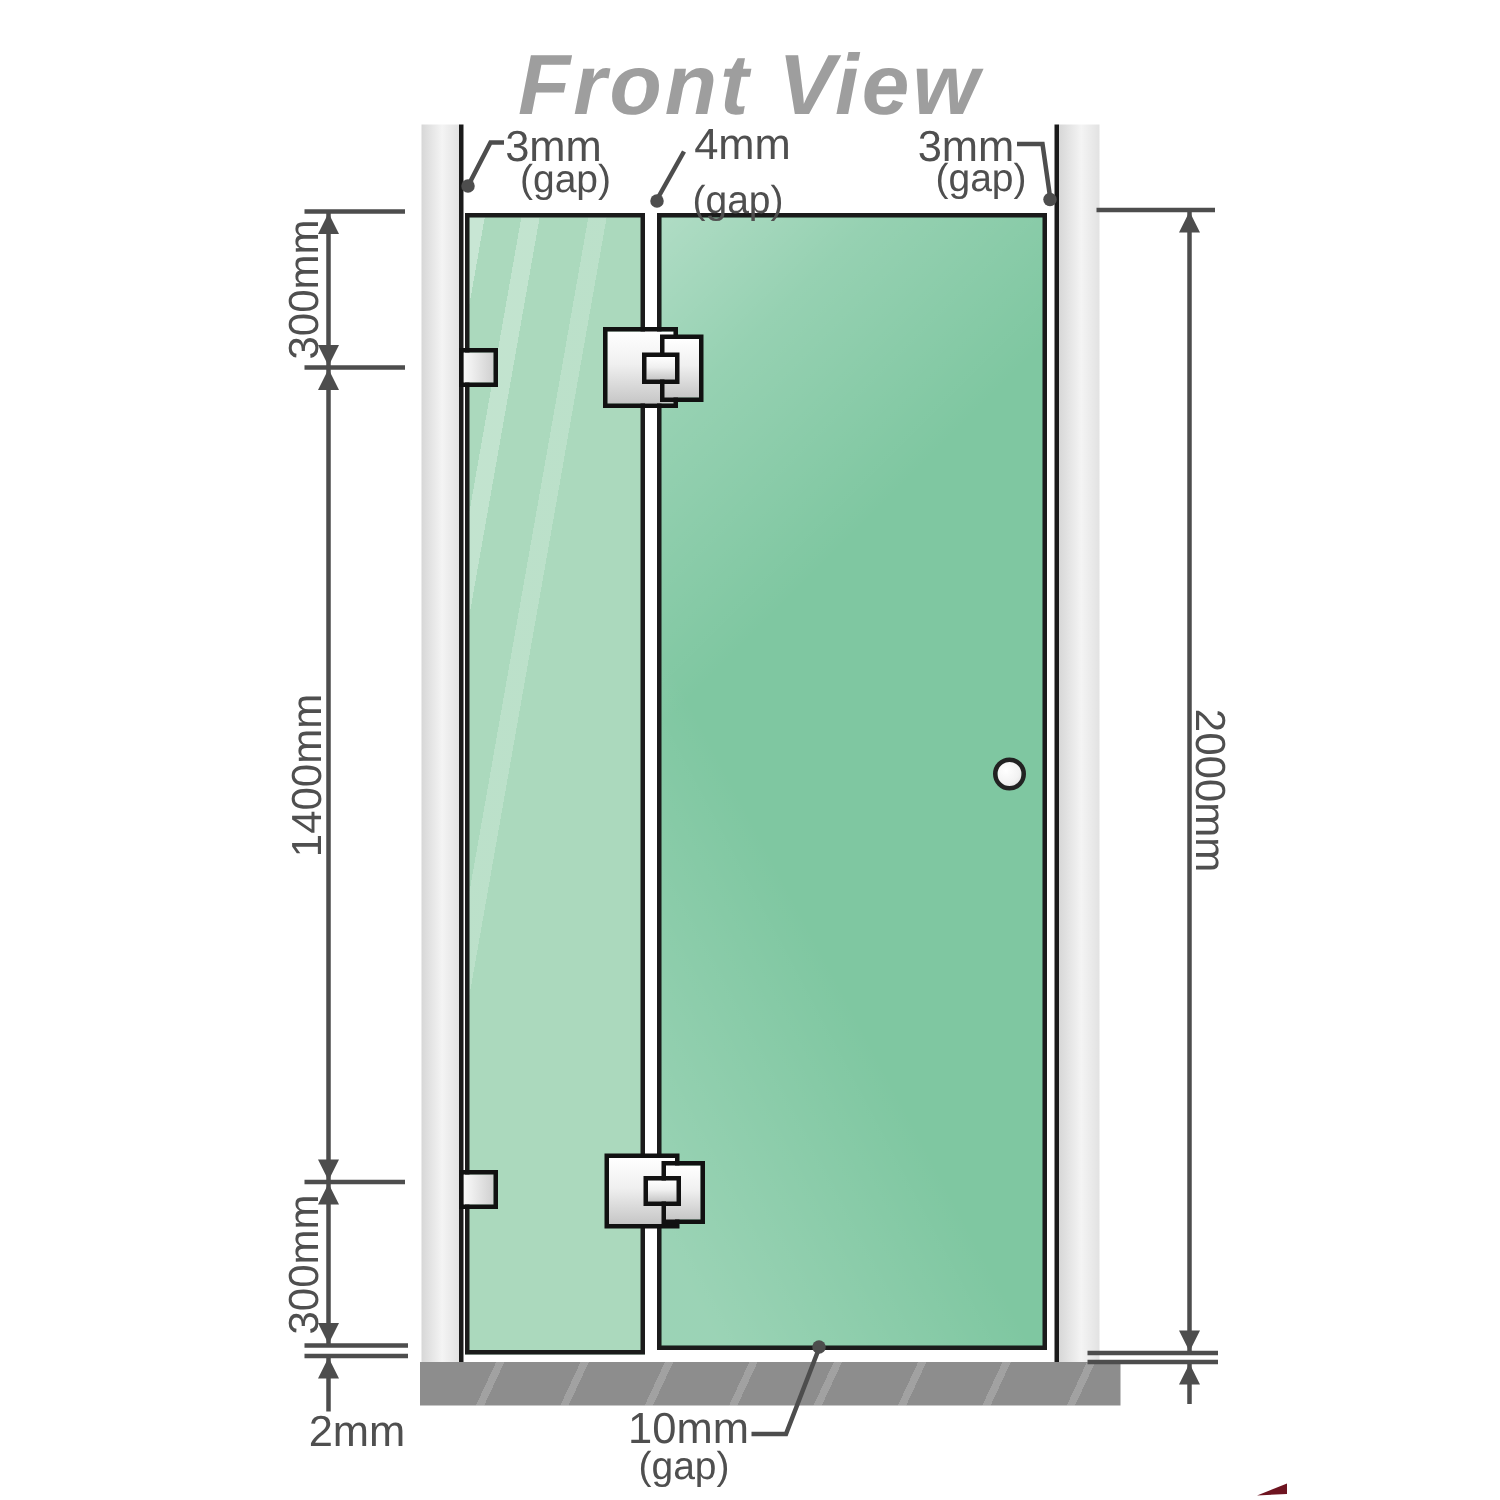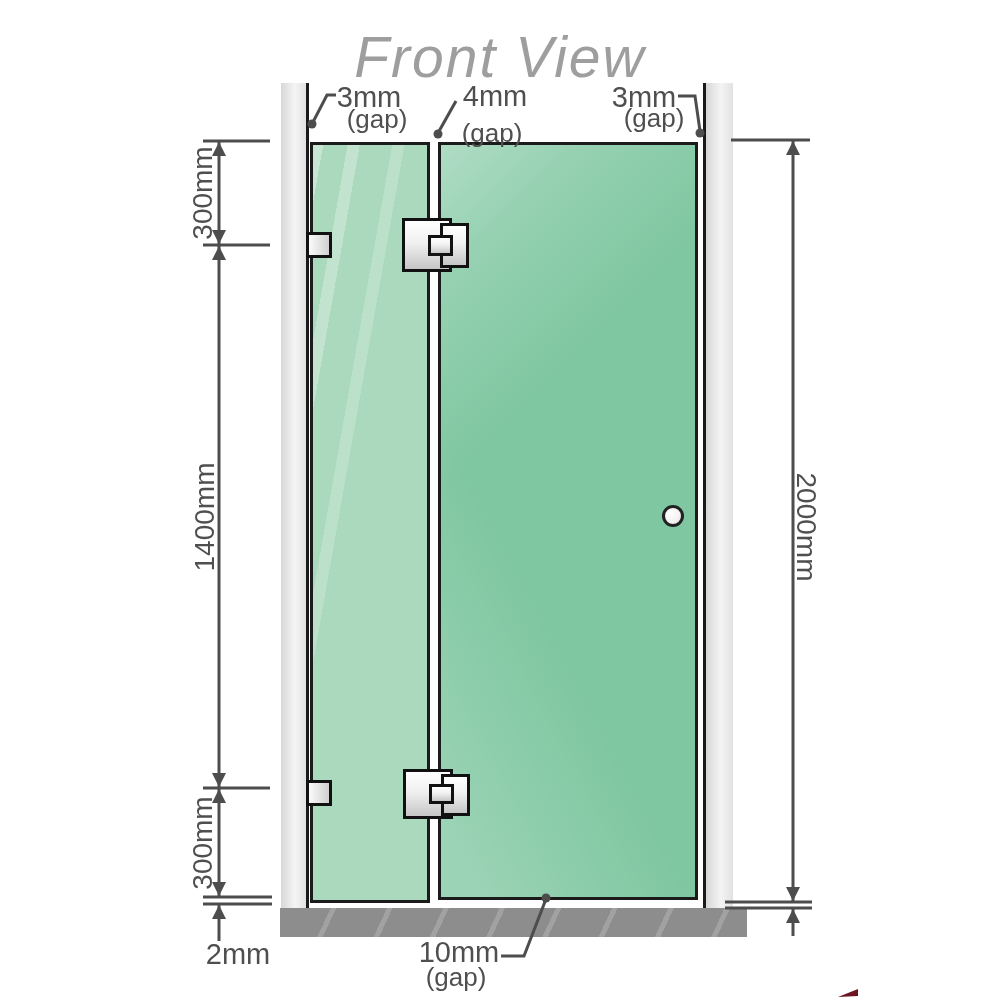--- a/index.html
+++ b/index.html
@@ -2,21 +2,21 @@
 <html><head>
 <meta charset="utf-8">
 <style>
   html,body{margin:0;padding:0;background:#ffffff;}
   .canvas{
     position:relative;width:1000px;height:1000px;background:#ffffff;
     font-family:"Liberation Sans",sans-serif;overflow:hidden;
   }
   .title{
     position:absolute;left:50%;top:24px;transform:translateX(-50%);
-    font-size:57px;font-weight:normal;font-style:italic;color:#9e9e9e;
+    font-size:57px;font-weight:bold;font-style:italic;color:#9e9e9e;
     letter-spacing:2px;white-space:nowrap;
   }
   
   .channel{position:absolute;top:83px;height:825px;
     background:linear-gradient(90deg,#d7d7d7 0%,#f4f4f4 55%,#e2e2e2 100%);}
   .channel-left{left:281px;width:25px;border-right:3px solid #1a1a1a;}
   .channel-right{left:703px;width:27px;border-left:3px solid #1a1a1a;}
   
   .panel{position:absolute;top:142px;border:3px solid #1b1b1b;box-sizing:border-box;}
   .fixed-panel{left:310px;width:120px;height:761px;

